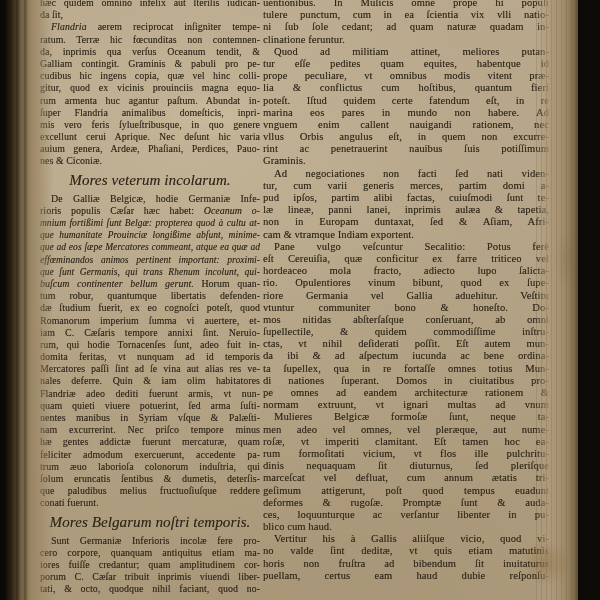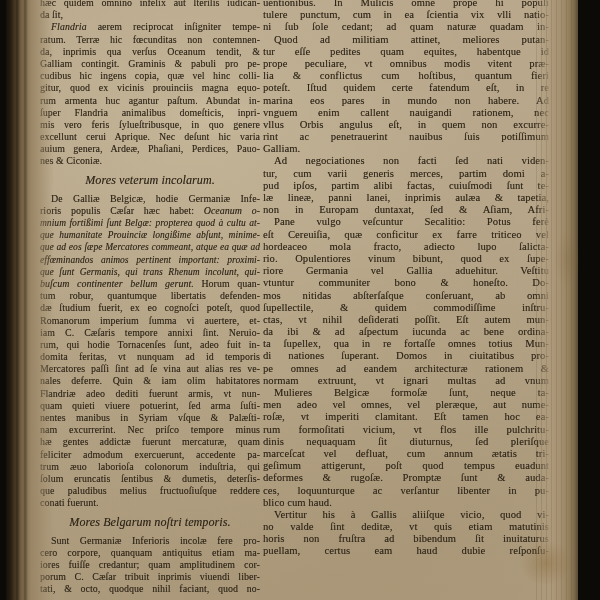--- a/index.html
+++ b/index.html
@@ -46,21 +46,21 @@
     height:12.2px;line-height:12.2px;overflow:hidden;
     text-align:justify;text-align-last:justify;
   }
   .rag{text-align-last:left;}
   .ind{text-indent:11px;}
   .itl{font-style:italic;font-size:9.4px;}
   .it{font-style:italic;}
   .heading{
     height:25px;line-height:25px;overflow:hidden;
     text-align:center;text-align-last:center;
-    font-style:italic;font-size:12px;
+    font-style:italic;font-size:15px;
   }
 </style>
 </head>
 <body>
 
 <div class="page">
   <div class="stain stain-c"></div>
   <div class="col col-left">
       <div class="line">hæc quidem omnino infelix aut ſterilis iudican-</div>
       <div class="line rag">da ſit,</div>
@@ -107,35 +107,37 @@
       <div class="line ind">Sunt Germaniæ Inferioris incolæ fere pro-</div>
       <div class="line">cero corpore, quanquam antiquitus etiam ma-</div>
       <div class="line">iores fuiſſe credantur; quam amplitudinem cor-</div>
       <div class="line">porum C. Cæſar tribuit inprimis viuendi liber-</div>
       <div class="line">tati, &amp; octo, quodque nihil faciant, quod no-</div>
     </div>
   <div class="col col-right">
       <div class="line">uentionibus. In Muſicis omne prope hi populi</div>
       <div class="line">tulere punctum, cum in ea ſcientia vix vlli natio-</div>
       <div class="line">ni ſub ſole cedant; ad quam naturæ quadam in-</div>
+      <div class="line rag">clinatione feruntur.</div>
       <div class="line ind">Quod ad militiam attinet, meliores putan-</div>
       <div class="line">tur eſſe pedites quam equites, habentque id</div>
       <div class="line">prope peculiare, vt omnibus modis vitent præ-</div>
       <div class="line">lia &amp; conflictus cum hoſtibus, quantum fieri</div>
       <div class="line">poteſt. Iſtud quidem certe fatendum eſt, in re</div>
       <div class="line">marina eos pares in mundo non habere. Ad</div>
       <div class="line">vnguem enim callent nauigandi rationem, nec</div>
       <div class="line">vllus Orbis angulus eſt, in quem non excurre-</div>
       <div class="line">rint ac penetrauerint nauibus ſuis potiſſimum</div>
-      <div class="line rag">Galliam.</div>
+      <div class="line rag">Graminis.</div>
       <div class="line ind">Ad negociationes non facti ſed nati viden-</div>
       <div class="line">tur, cum varii generis merces, partim domi a-</div>
       <div class="line">pud ipſos, partim alibi factas, cuiuſmodi ſunt te-</div>
       <div class="line">læ lineæ, panni lanei, inprimis aulæa &amp; tapetia,</div>
       <div class="line">non in Europam duntaxat, ſed &amp; Aſiam, Afri-</div>
+      <div class="line rag">cam &amp; vtramque Indiam exportent.</div>
       <div class="line ind">Pane vulgo veſcuntur Secalitio: Potus ferè</div>
       <div class="line">eſt Cereuiſia, quæ conficitur ex farre triticeo vel</div>
       <div class="line">hordeaceo mola fracto, adiecto lupo ſalicta-</div>
       <div class="line">rio. Opulentiores vinum bibunt, quod ex ſupe-</div>
       <div class="line">riore Germania vel Gallia aduehitur. Veſtitu</div>
       <div class="line">vtuntur communiter bono &amp; honeſto. Do-</div>
       <div class="line">mos nitidas abſterſaſque conſeruant, ab omni</div>
       <div class="line">ſupellectile, &amp; quidem commodiſſime inſtru-</div>
       <div class="line">ctas, vt nihil deſiderati poſſit. Eſt autem mun-</div>
       <div class="line">da ibi &amp; ad aſpectum iucunda ac bene ordina-</div>

